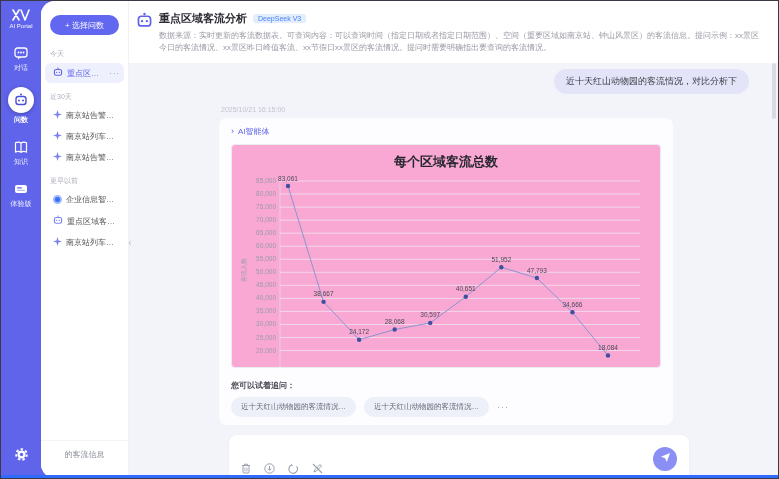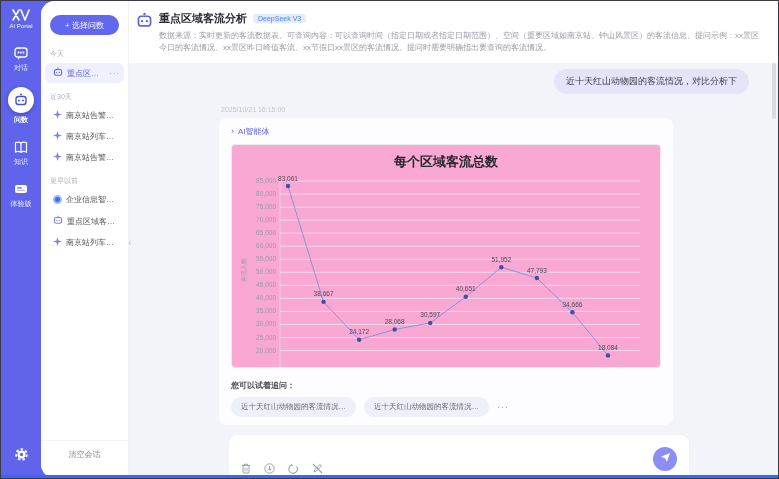--- a/index.html
+++ b/index.html
@@ -183,21 +183,21 @@
         </span>
         <span class="silabel">重点区域客流分析</span>
       </div>
       <div class="side-item">
         <span><svg width="9" height="9" viewBox="0 0 12 12">
               <path d="M6 0 L7.4 4.6 L12 6 L7.4 7.4 L6 12 L4.6 7.4 L0 6 L4.6 4.6 Z" fill="#7c83f0"></path>
             </svg></span>
         <span class="silabel">南京站列车信息智能查询</span>
       </div>
 
-      <button class="clear-btn">清空会话</button>
+      <button class="clear-btn">的客流信息</button>
     </aside>
 
     <div class="collapse-handle">‹</div>
 
     <div class="main">
 
       <header class="chat-header">
         <span class="avatar">
           <svg width="17" height="17" viewBox="0 0 14 14">
               <circle cx="7" cy="1.6" r="1" fill="#5f64ea"></circle>

